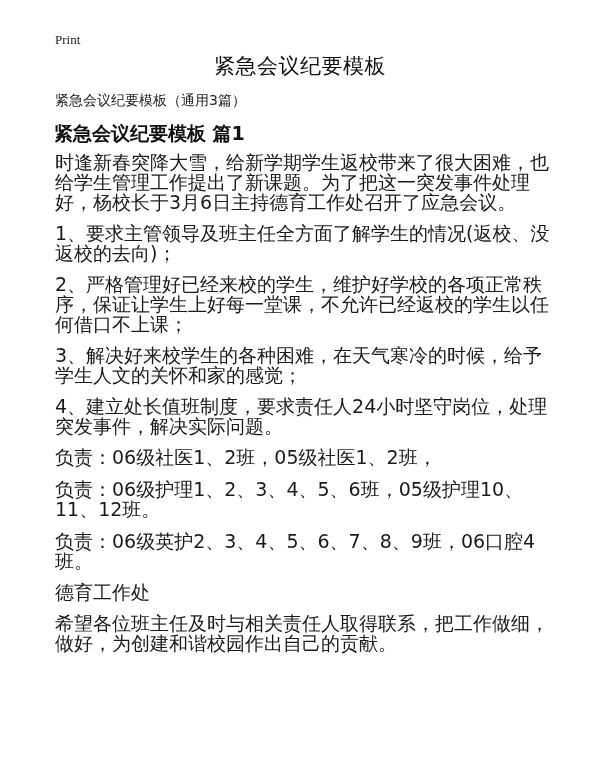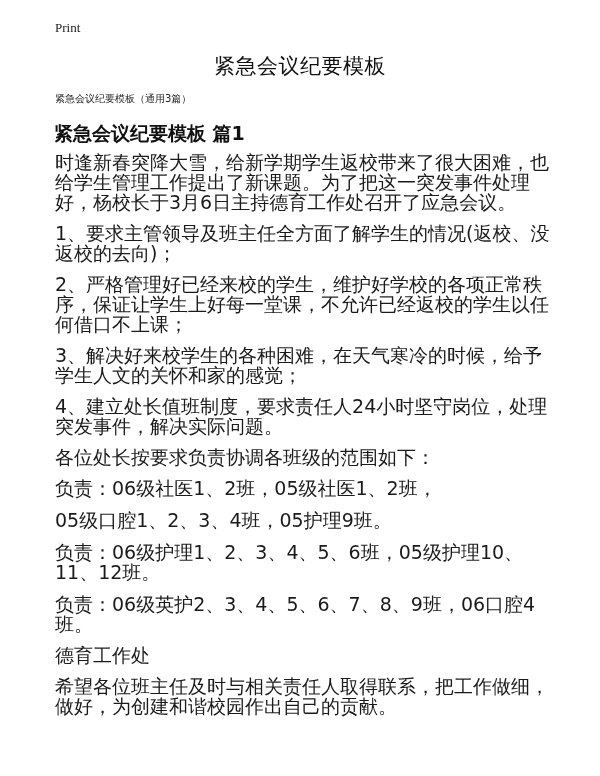--- a/index.html
+++ b/index.html
@@ -11,42 +11,42 @@
       width: 600px;
       height: 776px;
       position: relative;
       overflow: hidden;
       font-family: "DejaVu Sans", "Liberation Sans", sans-serif;
       color: #1a1a1a;
     }
     .print-label {
       position: absolute;
       left: 55px;
-      top: 20px;
+      top: 32px;
       font-family: "Liberation Serif", "DejaVu Serif", serif;
       font-size: 13px;
       color: #222;
     }
     .doc-title {
       position: absolute;
       left: 0;
       width: 600px;
       top: 52px;
       text-align: center;
       font-size: 21px;
       color: #111;
       letter-spacing: 0.5px;
       margin: 0;
       font-weight: normal;
     }
     .subtitle {
       position: absolute;
       left: 55px;
       top: 92px;
-      font-size: 10px;
+      font-size: 14px;
       color: #222;
     }
     .section-heading {
       position: absolute;
       left: 54px;
       top: 121px;
       font-size: 19px;
       font-weight: bold;
       color: #111;
     }
@@ -74,20 +74,18 @@
 <div class="subtitle">紧急会议纪要模板（通用3篇）</div>
 
 <div class="section-heading">紧急会议纪要模板 篇1</div>
 
 <div class="body">
   <p class="para">时逢新春突降大雪，给新学期学生返校带来了很大困难，也给学生管理工作提出了新课题。为了把这一突发事件处理好，杨校长于3月6日主持德育工作处召开了应急会议。</p>
   <p class="para">1、要求主管领导及班主任全方面了解学生的情况(返校、没返校的去向)；</p>
   <p class="para">2、严格管理好已经来校的学生，维护好学校的各项正常秩序，保证让学生上好每一堂课，不允许已经返校的学生以任何借口不上课；</p>
   <p class="para">3、解决好来校学生的各种困难，在天气寒冷的时候，给予学生人文的关怀和家的感觉；</p>
   <p class="para">4、建立处长值班制度，要求责任人24小时坚守岗位，处理突发事件，解决实际问题。</p>
-  <p class="para">各位处长按要求负责协调各班级的范围如下：</p>
   <p class="para tight">负责：06级社医1、2班，05级社医1、2班，</p>
-  <p class="para tight">05级口腔1、2、3、4班，05护理9班。</p>
   <p class="para tight">负责：06级护理1、2、3、4、5、6班，05级护理10、11、12班。</p>
   <p class="para">负责：06级英护2、3、4、5、6、7、8、9班，06口腔4班。</p>
   <p class="para">德育工作处</p>
   <p class="para">希望各位班主任及时与相关责任人取得联系，把工作做细，做好，为创建和谐校园作出自己的贡献。</p>
 </div>
 
 </body></html>

